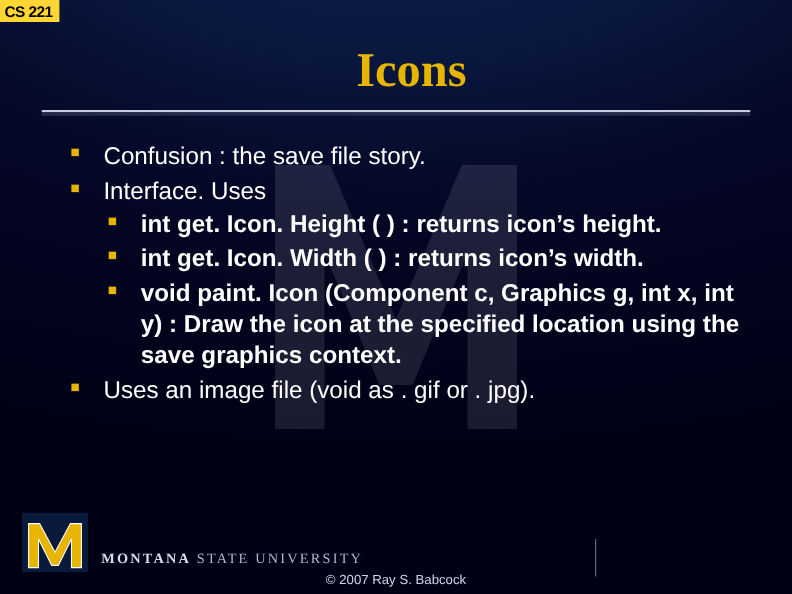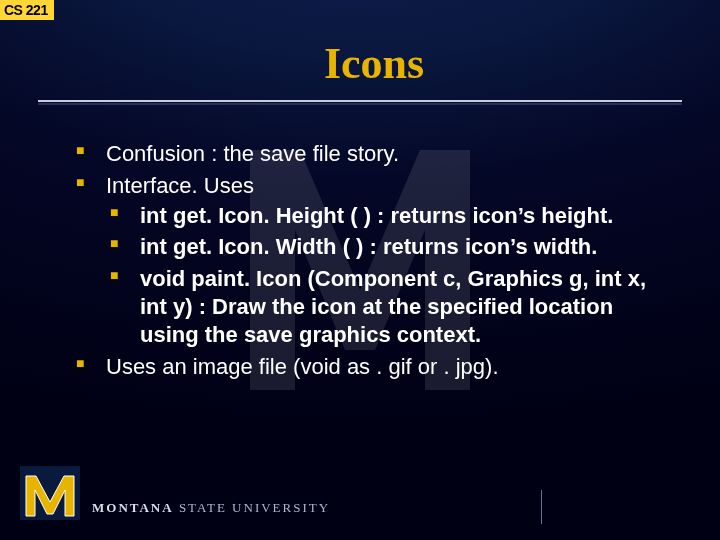--- a/index.html
+++ b/index.html
@@ -63,21 +63,21 @@
     top: 128px;
     left: 60px;
     right: 40px;
     font-family: Verdana, Geneva, sans-serif;
     font-size: 22px;
     line-height: 1.28;
     color: #ffffff;
   }
   ul.lvl1 {
     list-style: none;
-    margin: 12px;
+    margin: 0;
     padding: 0;
   }
   ul.lvl1 > li {
     position: relative;
     padding-left: 34px;
     margin-bottom: 4px;
   }
   ul.lvl1 > li::before {
     content: "■";
     position: absolute;
@@ -200,15 +200,16 @@
   <div class="footer">
     <svg class="footer-logo" width="60" height="54" viewBox="0 0 60 54">
       <rect x="0" y="0" width="60" height="54" fill="#0a1a3c"></rect>
       <path d="M6 50 L6 10 L16 10 L30 36 L44 10 L54 10 L54 50 L45 50 L45 24 L33 48 L27 48 L15 24 L15 50 Z" fill="#e7b500" stroke="#ffffff" stroke-width="1"></path>
     </svg>
     <div class="footer-univ">
       <span class="bold">MONTANA</span>
       <span class="light">STATE UNIVERSITY</span>
     </div>
     <div class="footer-sep"></div>
+    <div class="copyright">© 2007 Ray S. Babcock</div>
   </div>
 
 </div>
 
 </body></html>

